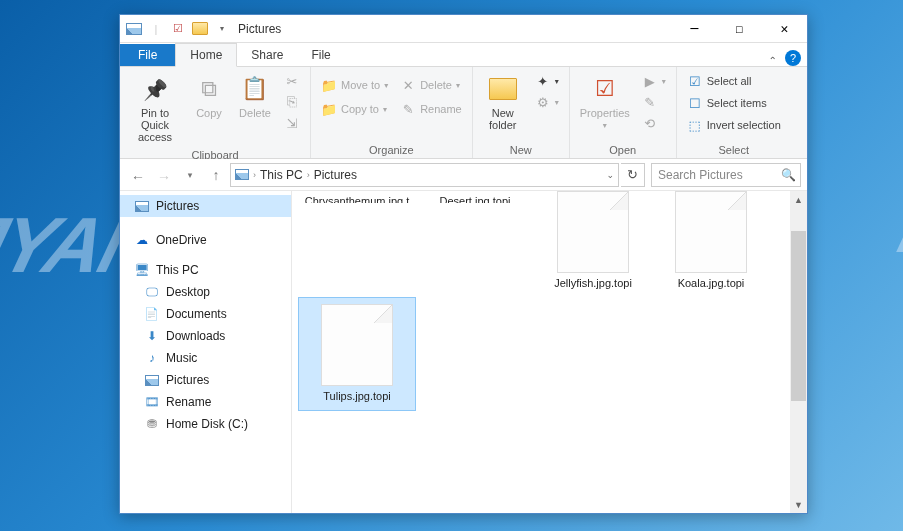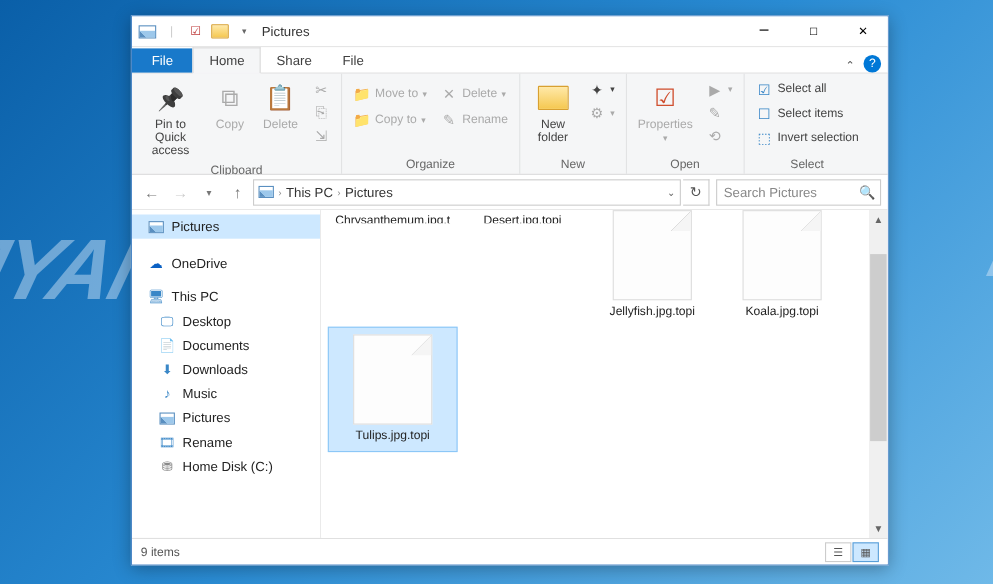--- a/index.html
+++ b/index.html
@@ -339,21 +339,14 @@
           </div>
       </div>
       <div class="vscroll">
         <div class="vscroll-btn" style="top:0">▲</div>
         <div class="vscroll-thumb"></div>
         <div class="vscroll-btn" style="bottom:0">▼</div>
       </div>
     </div>
   </div>
 
-  <div class="status">
-    <span>9 items</span>
-    <div class="views">
-      <div class="viewbtn">☰</div>
-      <div class="viewbtn active">▦</div>
-    </div>
-  </div>
 
 </div>
 
 </body></html>

